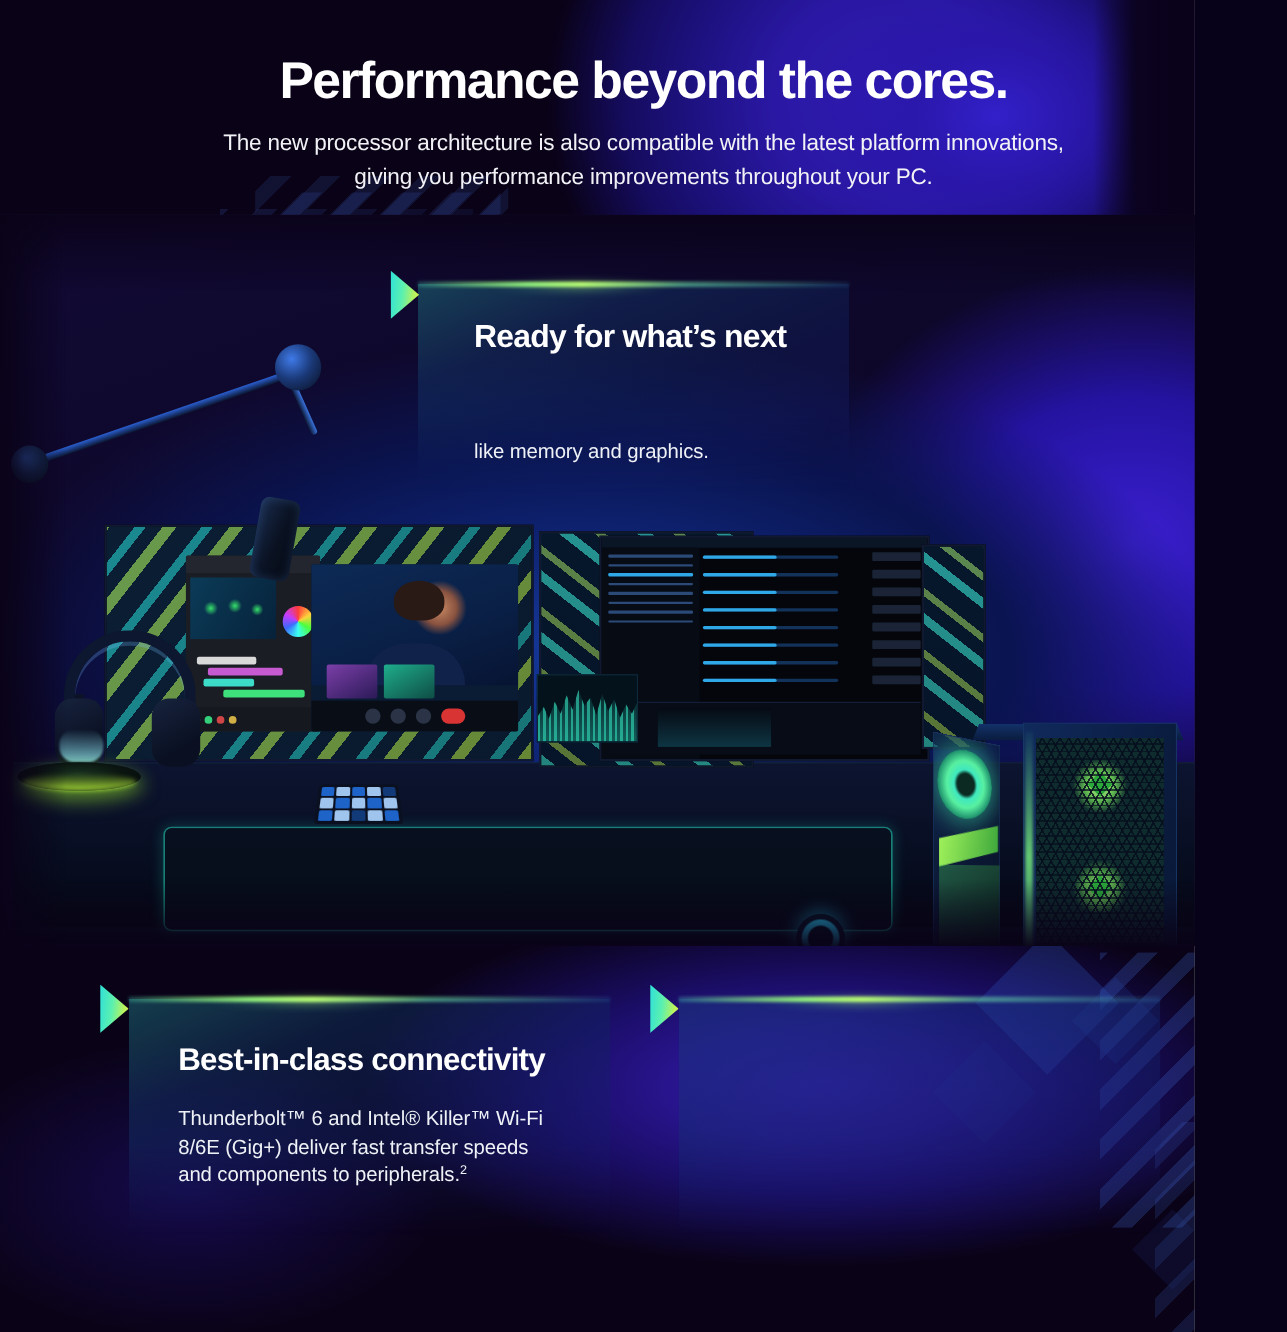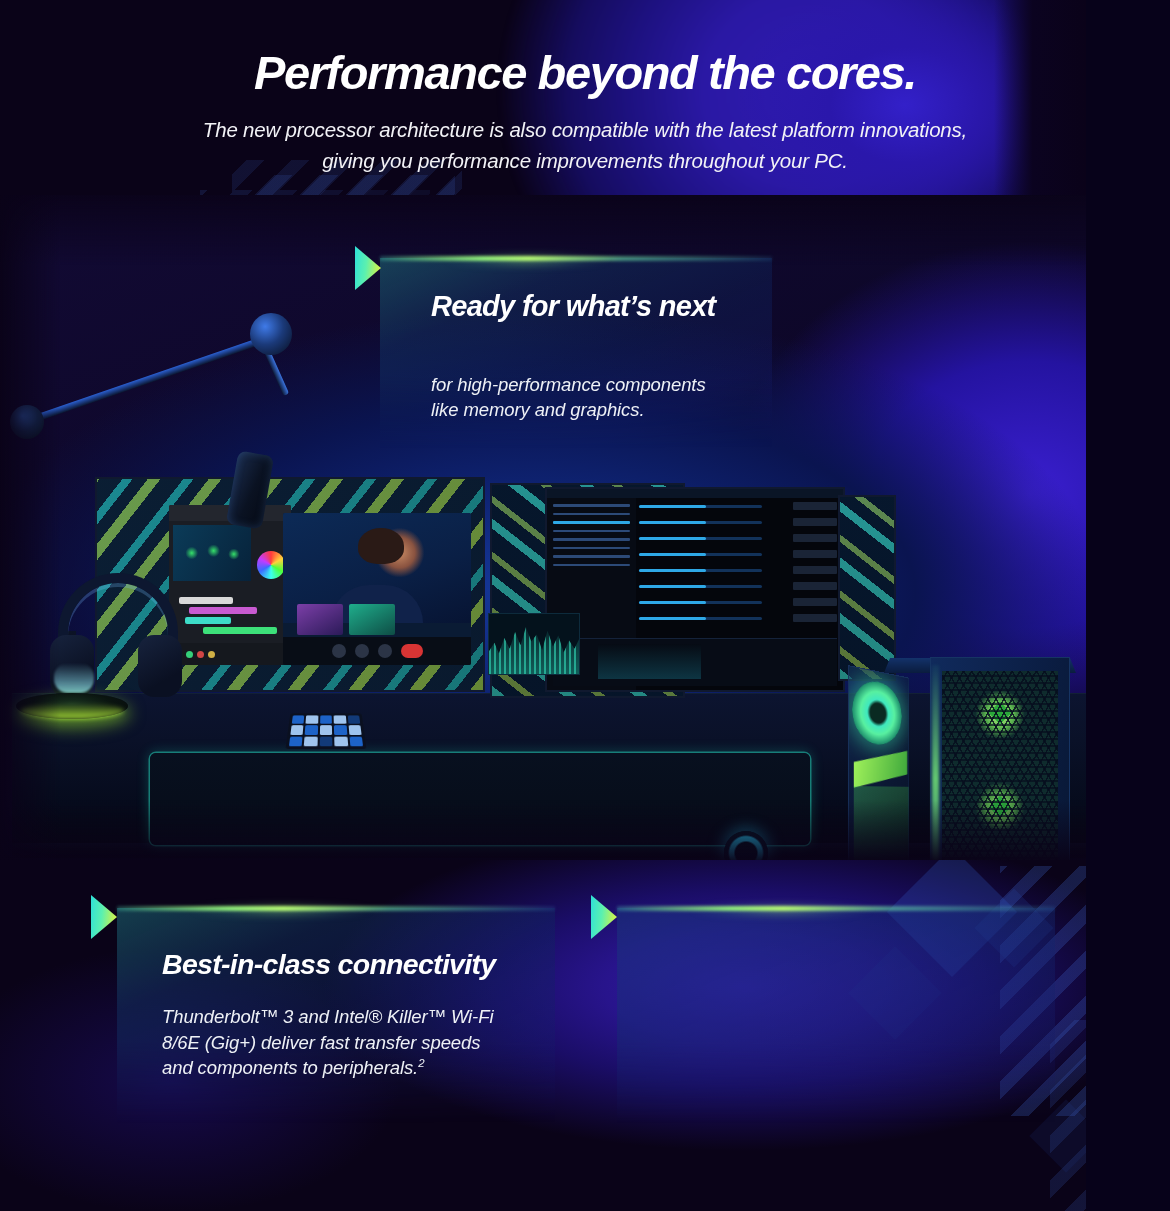--- a/index.html
+++ b/index.html
@@ -11,21 +11,20 @@
     background: #07021a;
     font-family: "Liberation Sans", sans-serif;
   }
 
   #page {
     position: relative;
     width: 1086px;
     height: 1211px;
     overflow: hidden;
     background: #737373;
-    font-style: italic;
   }
 
   
   .bg-base {
     position: absolute; inset: 0;
     background: #0a0318;
   }
   
   .bg-glow-tr {
     position: absolute;
@@ -728,35 +727,35 @@
 
   <div class="card" id="card-ready">
     <div class="card-bg"></div>
     <div class="card-topglow"></div>
     <div class="card-topglow2"></div>
     <div class="tri-grad"></div>
     <div class="card-inner">
       <div class="card-title">Ready for what’s next</div>
       <div class="card-body">
         <br>
-        <span>for high-performance components</span><br>
+        <br>
         <span>like memory and graphics.</span>
       </div>
     </div>
   </div>
 
   <div class="card" id="card-conn">
     <div class="card-bg"></div>
     <div class="card-topglow"></div>
     <div class="card-topglow2"></div>
     <div class="tri-grad"></div>
     <div class="card-inner">
       <div class="card-title">Best-in-class connectivity</div>
       <div class="card-body">
-        <span>Thunderbolt™ 3  and Intel® Killer™ Wi-Fi</span><br>
+        <span>Thunderbolt™ 6  and Intel® Killer™ Wi-Fi</span><br>
         <span>8/6E (Gig+) deliver fast transfer speeds</span><br>
         <span>and components to peripherals.</span><sup>2</sup>
       </div>
     </div>
   </div>
 
   <div class="card" id="card-oc">
     <div class="card-bg"></div>
     <div class="card-topglow"></div>
     <div class="card-topglow2"></div>

